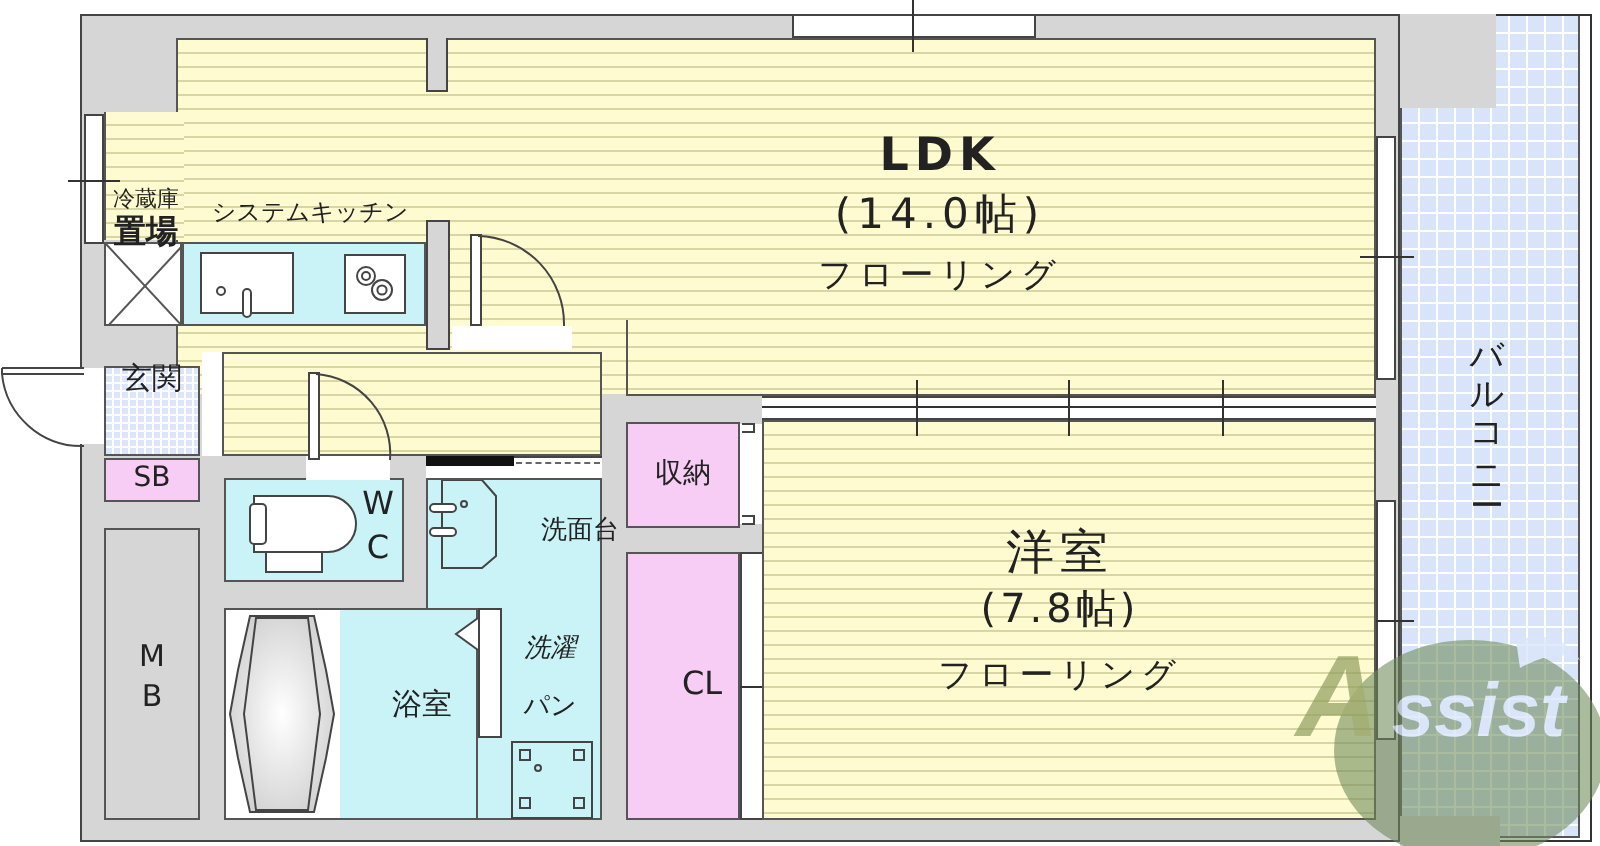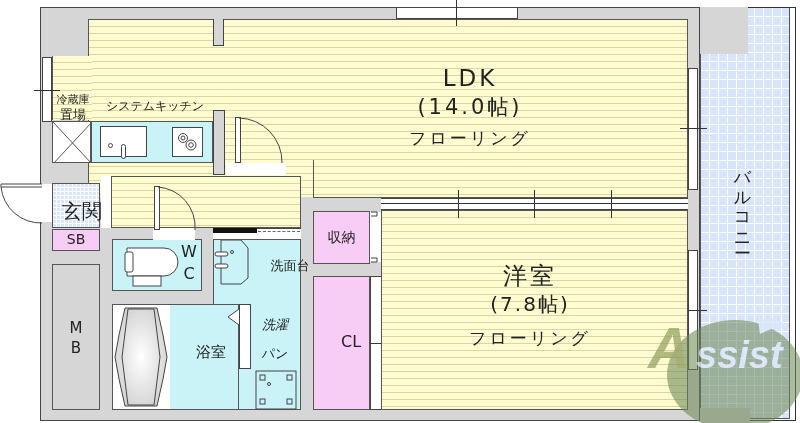--- a/index.html
+++ b/index.html
@@ -54,32 +54,32 @@
 <div class="line" style="left:456px;top:0px;width:1px;height:26px;"></div>
 
 <div class="win" style="left:42px;top:57px;width:10px;height:65px;"></div>
 <div class="line" style="left:34px;top:90px;width:26px;height:1px;"></div>
 
 <div class="win" style="left:688px;top:68px;width:10px;height:122px;"></div>
 <div class="line" style="left:680px;top:128px;width:27px;height:1px;"></div>
 <div class="win" style="left:688px;top:250px;width:10px;height:120px;"></div>
 <div class="line" style="left:680px;top:310px;width:27px;height:1px;"></div>
 
-<div class="label" style="left:380px;top:66px;width:180px;font-size:23px;letter-spacing:3px;">LDK</div>
+<div class="label" style="left:380px;top:66px;width:180px;font-size:23px;letter-spacing:3px;font-weight:bold;">LDK</div>
 <div class="label" style="left:370px;top:96px;width:200px;font-size:21px;letter-spacing:3px;text-align:center;">(14.0帖)</div>
 <div class="label" style="left:380px;top:130px;width:180px;font-size:17px;letter-spacing:3px;">フローリング</div>
 
 <div class="abs" style="left:52px;top:121px;width:39px;height:42px;background:#fff;border:1px solid #555;overflow:hidden;">
   <svg width="39" height="42">
       <line x1="0" y1="0" x2="39" y2="42" stroke="#555" stroke-width="1"></line>
       <line x1="39" y1="0" x2="0" y2="42" stroke="#555" stroke-width="1"></line>
     </svg>
 </div>
 <div class="label" style="left:50px;top:94px;width:46px;font-size:11px;">冷蔵庫</div>
-<div class="label" style="left:50px;top:108px;width:46px;font-size:13px;">置場</div>
+<div class="label" style="left:50px;top:108px;width:46px;font-size:16px;font-weight:bold;">置場</div>
 
 <div class="abs floor-cyan" style="left:91px;top:121px;width:122px;height:42px;"></div>
 <div class="fixture" style="left:100px;top:126px;width:47px;height:31px;"></div>
 <div class="abs" style="left:108px;top:143px;width:5px;height:5px;border:1px solid #444;border-radius:50%;background:#fff;"></div>
 <div class="abs" style="left:121px;top:144px;width:5px;height:15px;border:1px solid #444;border-radius:3px;background:#fff;"></div>
 <div class="fixture" style="left:172px;top:127px;width:31px;height:30px;"></div>
 <svg class="abs" style="left:172px;top:127px;" width="31" height="30">
     <circle cx="11" cy="11" r="4.5" fill="none" stroke="#444"></circle>
     <circle cx="11" cy="11" r="2" fill="none" stroke="#444"></circle>
     <circle cx="19" cy="18" r="5" fill="none" stroke="#444"></circle>
@@ -89,21 +89,21 @@
 
 <div class="abs wall" style="left:213px;top:110px;width:12px;height:65px;border:1px solid #444;"></div>
 
 <div class="abs" style="left:226px;top:163px;width:60px;height:12px;background:#fff;"></div>
 <div class="abs" style="left:235px;top:117px;width:6px;height:46px;background:#fff;border:1px solid #444;"></div>
 <svg class="abs" style="left:238px;top:117px;" width="46" height="48">
     <path d="M1,1 A44,44 0 0 1 44,46" fill="none" stroke="#444"></path>
   </svg>
 
 <div class="abs floor-tile" style="left:52px;top:183px;width:48px;height:45px;border:1px solid #555;"></div>
-<div class="label" style="left:52px;top:201px;width:60px;font-size:20px;">玄関</div>
+<div class="label" style="left:52px;top:182px;width:48px;font-size:15px;">玄関</div>
 <div class="abs" style="left:40px;top:184px;width:12px;height:38px;background:#fff;"></div>
 <svg class="abs" style="left:0px;top:181px;" width="54" height="44">
     <line x1="1" y1="3" x2="42" y2="3" stroke="#444"></line>
     <line x1="1" y1="6" x2="42" y2="6" stroke="#444"></line>
     <line x1="1" y1="3" x2="1" y2="6" stroke="#444"></line>
     <path d="M1,6 A40,40 0 0 0 42,42" fill="none" stroke="#444"></path>
   </svg>
 
 <div class="abs floor-pink" style="left:52px;top:229px;width:48px;height:22px;"></div>
 <div class="label" style="left:52px;top:232px;width:48px;font-size:14px;">SB</div>

